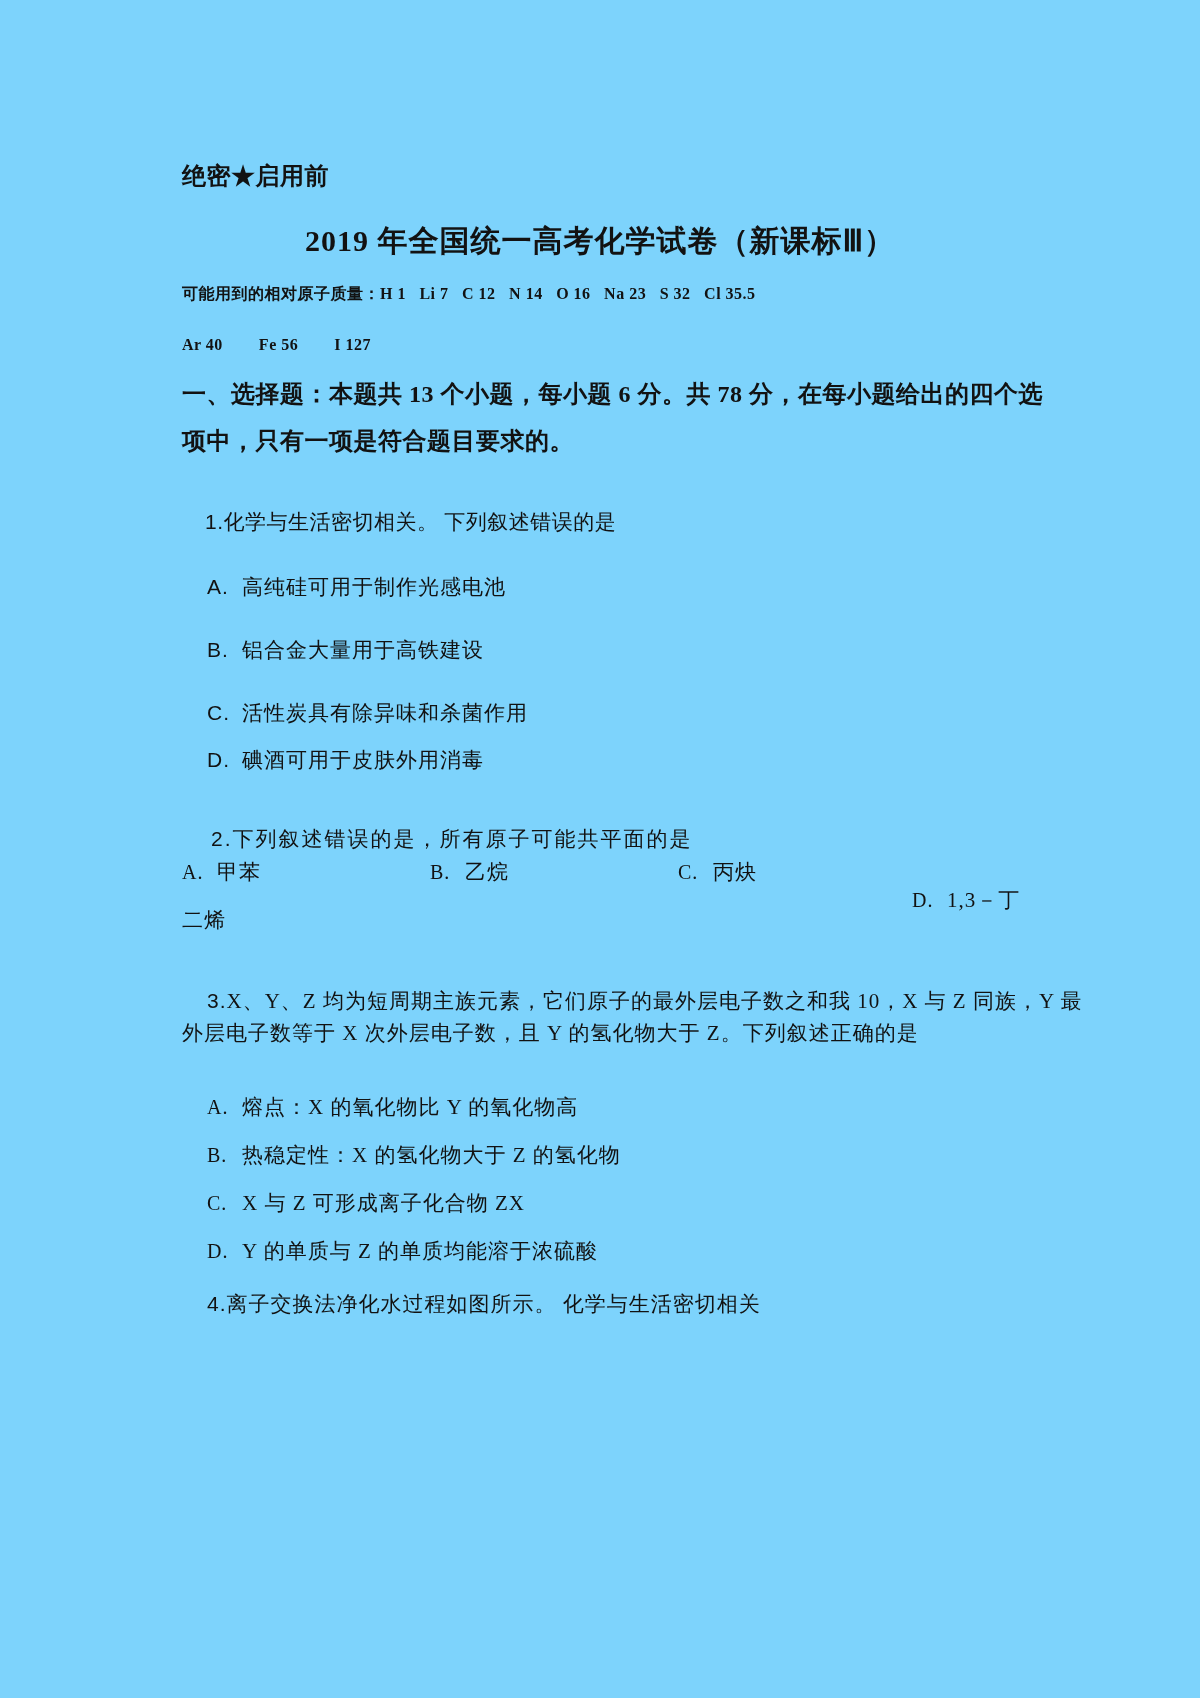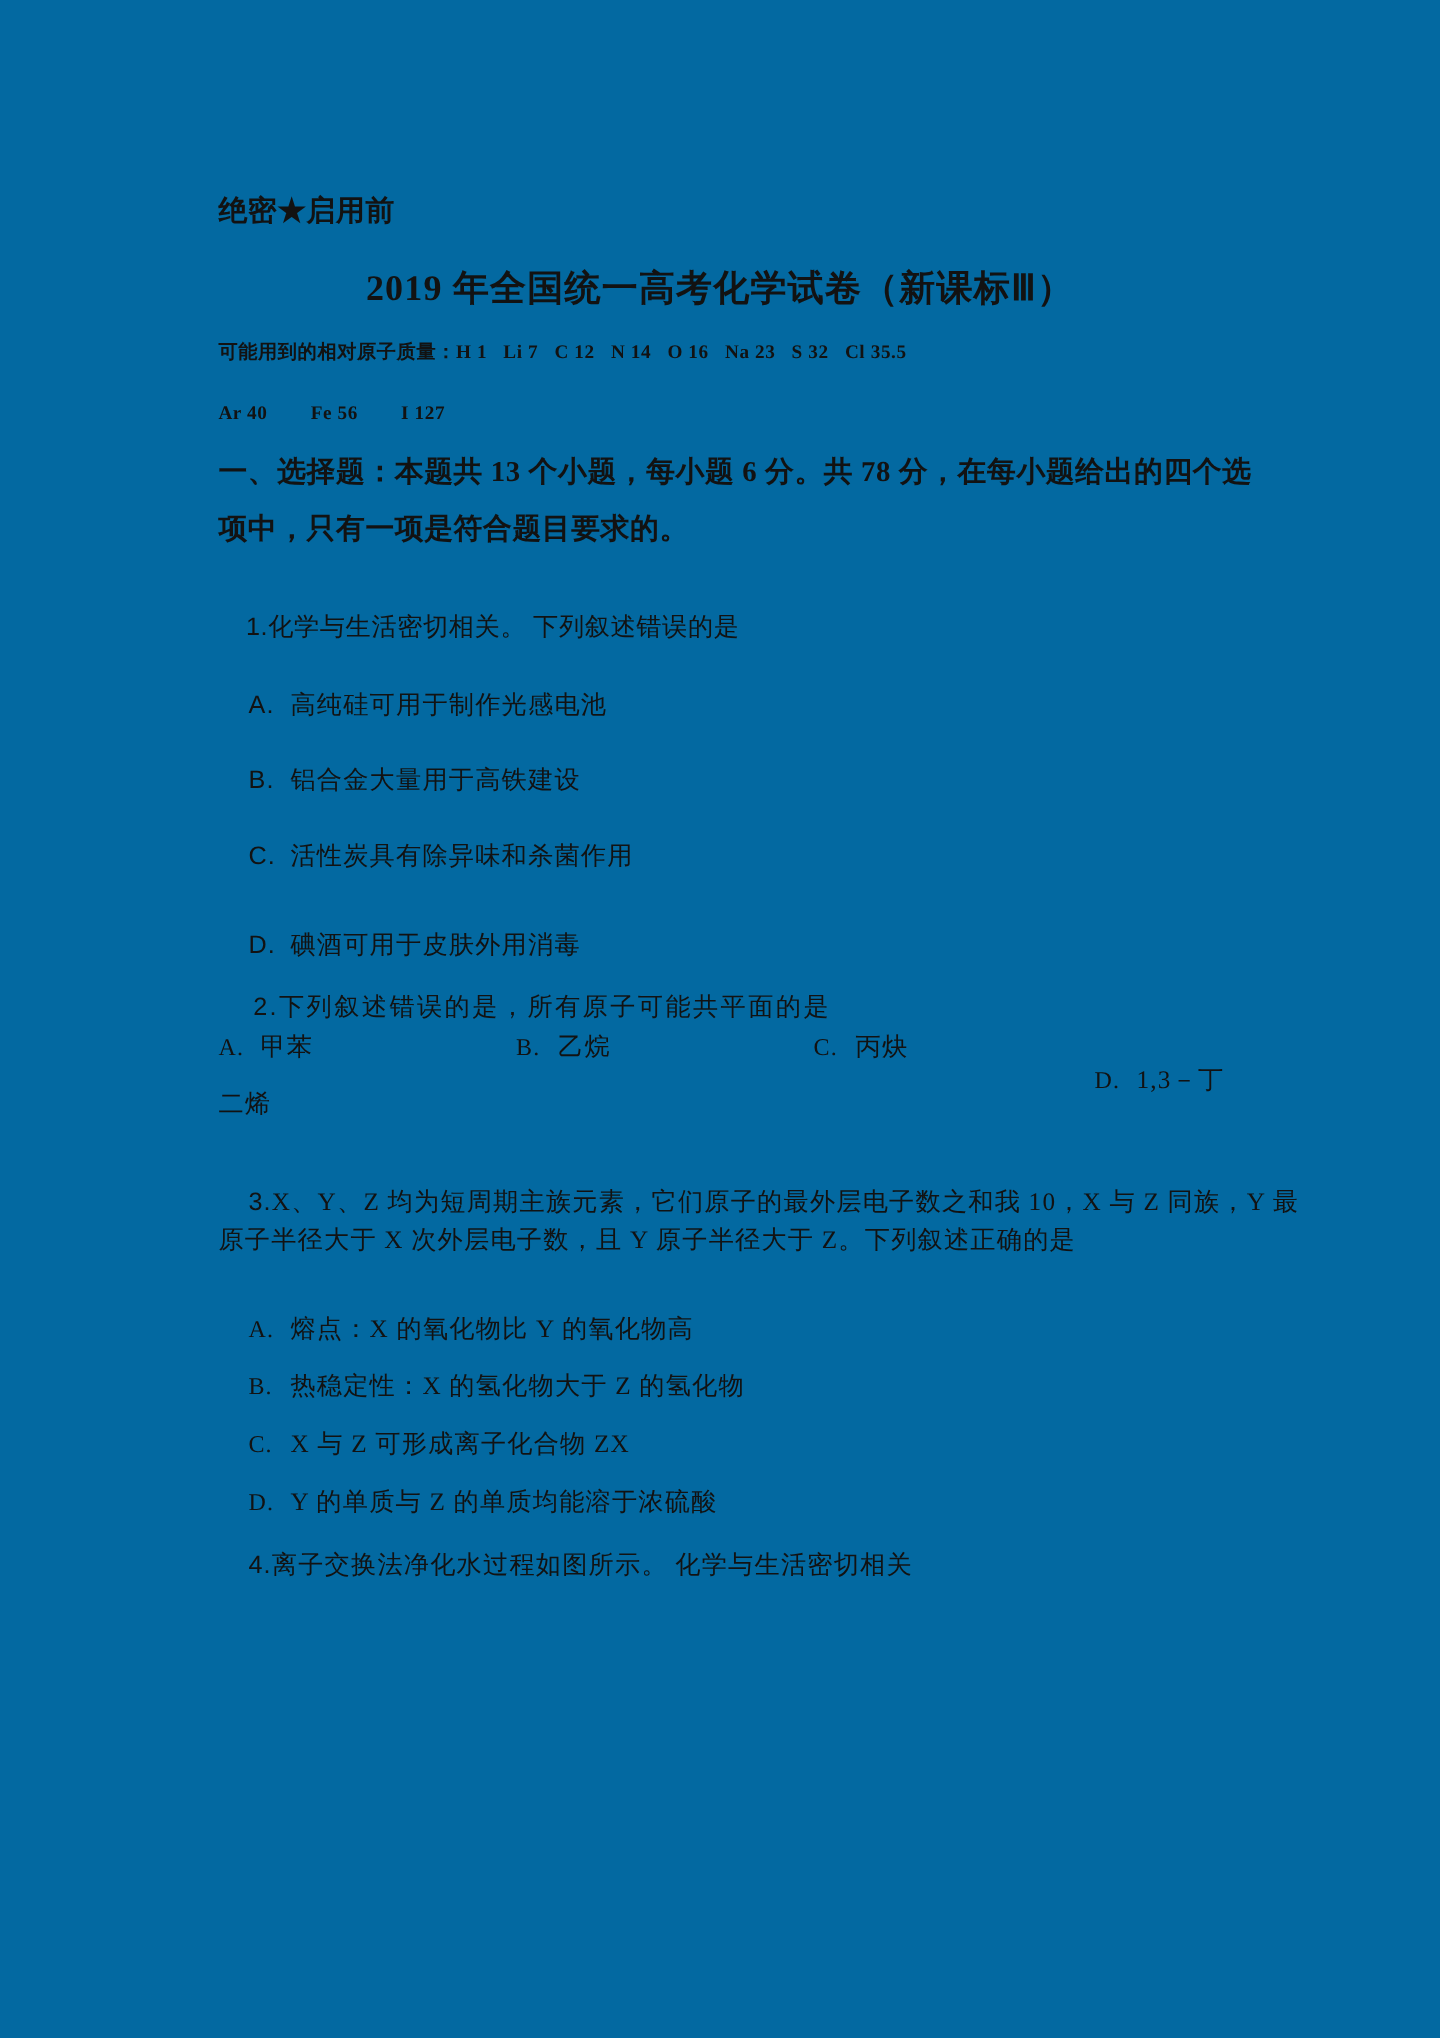--- a/index.html
+++ b/index.html
@@ -6,21 +6,21 @@
   html, body { background: #ffffff; }
   body {
     width: 1200px; height: 1698px;
     font-family: "Liberation Serif", serif;
     color: #121212;
     position: relative;
   }
   .page {
     position: relative;
     width: 1200px; height: 1698px;
-    background: #0369a1;
+    background: #7dd3fc;
     overflow: hidden;
   }
   .line {
     position: absolute;
     left: 182px;
     white-space: pre;
     line-height: 1.15;
     font-size: 21px;
     letter-spacing: 1px;
   }
@@ -77,42 +77,42 @@
   </div>
 
   <div class="line" style="top:614px">
     <span class="optlabel-sans">B.</span><span>铝合金大量用于高铁建设</span>
   </div>
 
   <div class="line" style="top:677px">
     <span class="optlabel-sans">C.</span><span>活性炭具有除异味和杀菌作用</span>
   </div>
 
-  <div class="line" style="top:751px">
+  <div class="line" style="top:724px">
     <span class="optlabel-sans">D.</span><span>碘酒可用于皮肤外用消毒</span>
   </div>
 
   <div class="line stem-wide" style="top:803px">
     <span class="qnum-sans">2.</span><span>下列叙述错误的是，所有原子可能共平面的是</span>
   </div>
 
   <div class="line optrow" style="top:860px">
     <span class="optcol c0"><span class="optlabel-serif">A.</span><span>甲苯</span></span>
     <span class="optcol c1"><span class="optlabel-serif">B.</span><span>乙烷</span></span>
     <span class="optcol c2"><span class="optlabel-serif">C.</span><span>丙炔</span></span>
     <span class="optcol c3"><span class="optlabel-serif">D.</span><span>1,3－丁</span></span>
   </div>
 
   <div class="line" style="top:908px">二烯</div>
 
   <div class="line" style="top:965px">
     <span class="qnum-sans">3.</span><span>X、Y、Z 均为短周期主族元素，它们原子的最外层电子数之和我 10，X 与 Z 同族，Y 最</span>
   </div>
 
-  <div class="line" style="top:1021px">原子半径大于 X 次外层电子数，且 Y 原子半径大于 Z。下列叙述正确的是</div>
+  <div class="line" style="top:1021px">外层电子数等于 X 次外层电子数，且 Y 的氢化物大于 Z。下列叙述正确的是</div>
 
   <div class="line" style="top:1071px">
     <span class="optlabel-serif">A.</span><span>熔点：X 的氧化物比 Y 的氧化物高</span>
   </div>
 
   <div class="line" style="top:1119px">
     <span class="optlabel-serif">B.</span><span>热稳定性：X 的氢化物大于 Z 的氢化物</span>
   </div>
 
   <div class="line" style="top:1167px">

